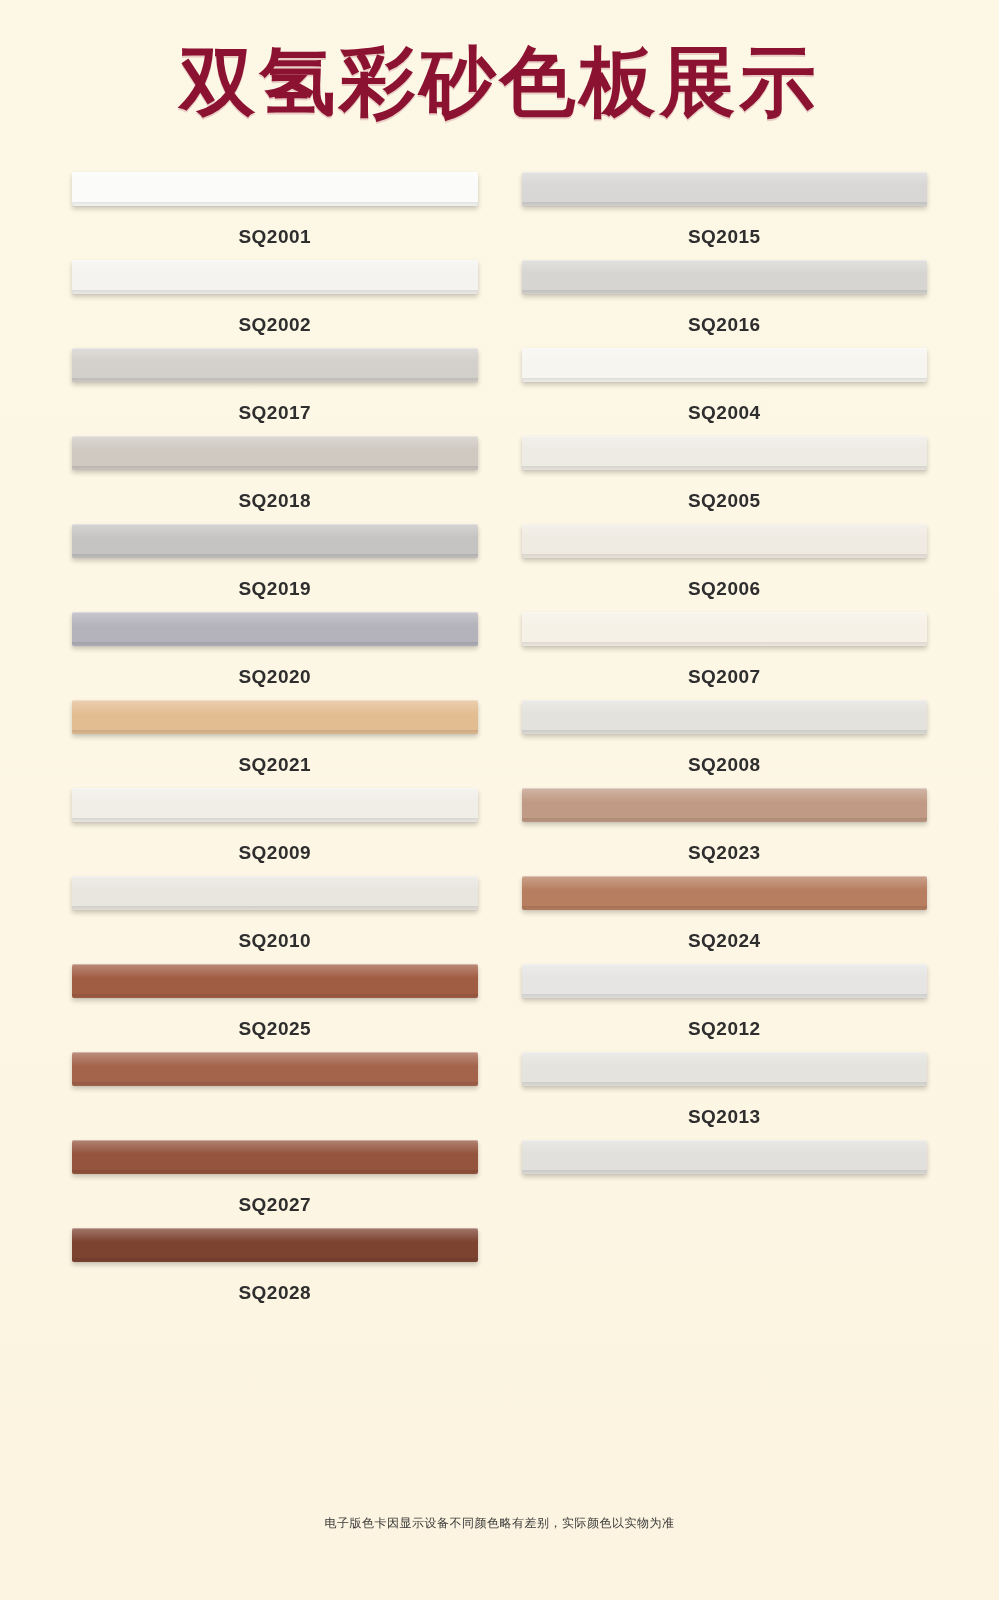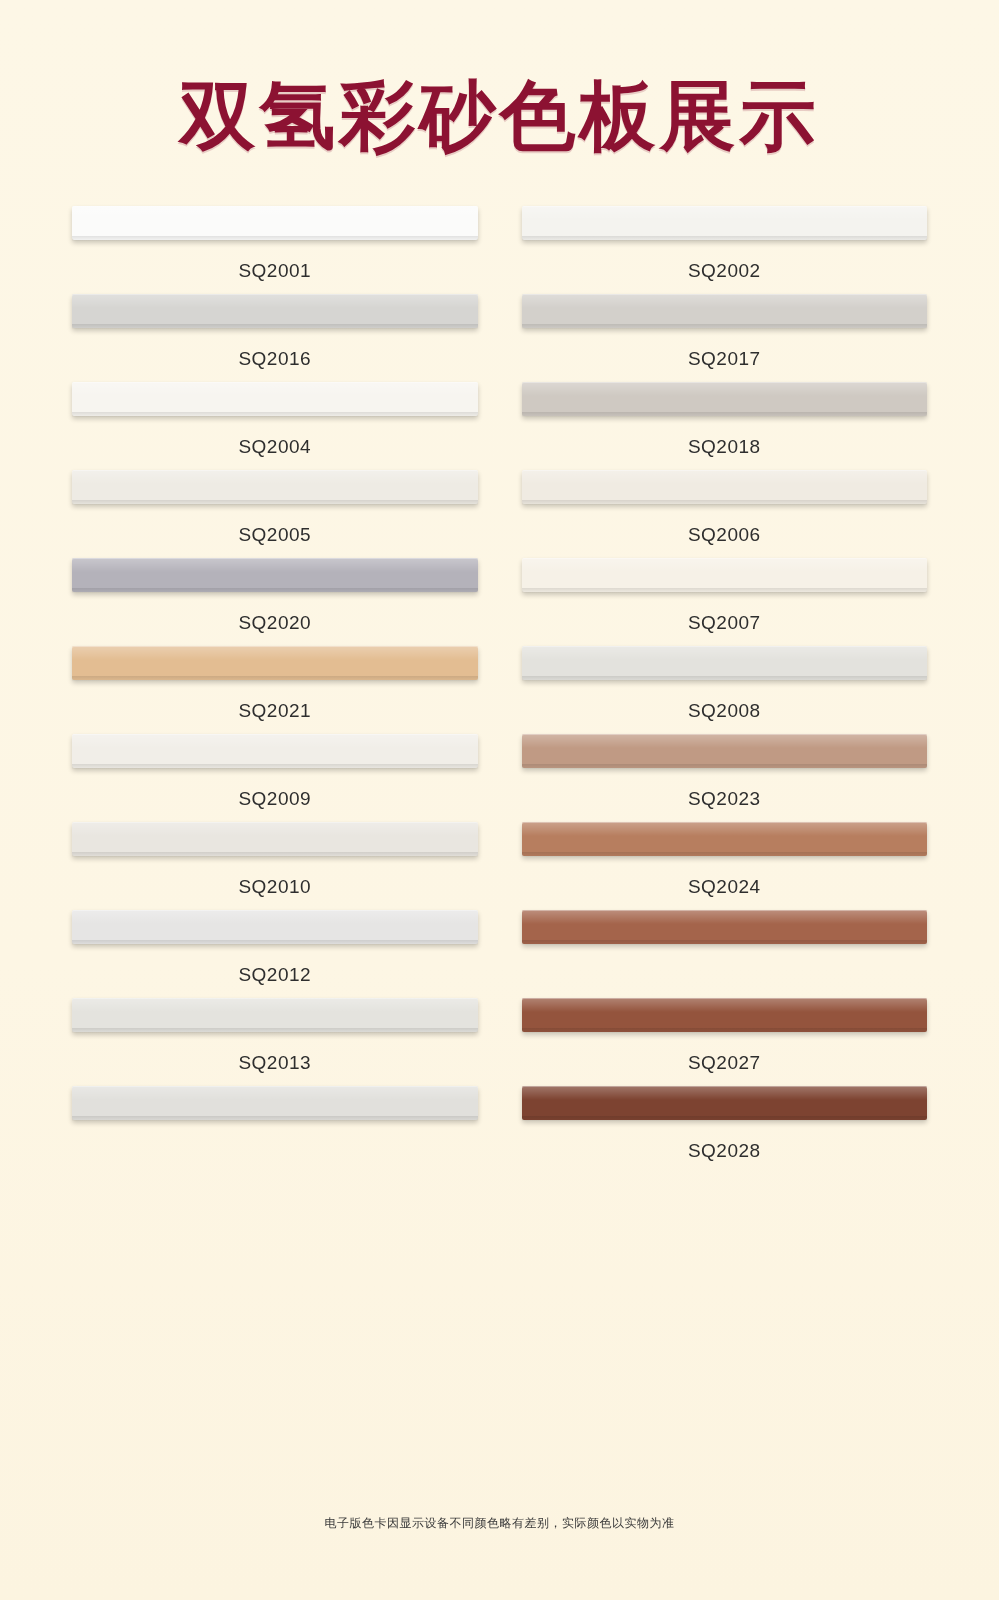--- a/index.html
+++ b/index.html
@@ -21,35 +21,36 @@
     position: relative;
     box-sizing: border-box;
   }
   .title {
     text-align: center;
     color: #8c1232;
     font-family: "DejaVu Sans", "Liberation Sans", sans-serif;
     font-weight: bold;
     font-size: 76px;
     letter-spacing: 4px;
-    padding-top: 78px;
+    padding-top: 44px;
     line-height: 1;
     text-shadow: 0 2px 0 rgba(140,18,50,0.18);
   }
   .grid {
     margin-top: 52px;
     padding: 0 72px 0 72px;
     display: grid;
     grid-template-columns: 1fr 1fr;
     column-gap: 44px;
     row-gap: 0px;
   }
   .swatch-cell {
     height: 88px;
     position: relative;
+    font-weight: bold;
   }
   .swatch-bar {
     height: 34px;
     width: 100%;
     border-radius: 2px;
     position: relative;
     box-shadow: 0 3px 5px rgba(0,0,0,0.20), 0 1px 0 rgba(255,255,255,0.35) inset;
   }
   .swatch-bar::after {
     content: "";
@@ -94,20 +95,24 @@
 <div class="page">
 
   <div class="title">双氢彩砂色板展示</div>
 
   <div class="grid">
 
     <div class="swatch-cell">
       <div class="swatch-bar" style="background: rgb(251, 251, 250);"></div>
       <div class="swatch-label">SQ2001</div>
     </div>
+    <div class="swatch-cell">
+      <div class="swatch-bar" style="background: rgb(216, 215, 213);"></div>
+      <div class="swatch-label">SQ2015</div>
+    </div>
 
     <div class="swatch-cell">
       <div class="swatch-bar" style="background: rgb(244, 243, 239);"></div>
       <div class="swatch-label">SQ2002</div>
     </div>
     <div class="swatch-cell">
       <div class="swatch-bar" style="background: rgb(214, 213, 210);"></div>
       <div class="swatch-label">SQ2016</div>
     </div>
 
@@ -122,20 +127,24 @@
     </div>
     <div class="swatch-cell">
       <div class="swatch-bar" style="background: rgb(207, 201, 194);"></div>
       <div class="swatch-label">SQ2018</div>
     </div>
 
     <div class="swatch-cell">
       <div class="swatch-bar" style="background: rgb(238, 235, 228);"></div>
       <div class="swatch-label">SQ2005</div>
     </div>
+    <div class="swatch-cell">
+      <div class="swatch-bar" style="background: rgb(198, 196, 194);"></div>
+      <div class="swatch-label">SQ2019</div>
+    </div>
 
     <div class="swatch-cell">
       <div class="swatch-bar" style="background: rgb(240, 235, 226);"></div>
       <div class="swatch-label">SQ2006</div>
     </div>
     <div class="swatch-cell">
       <div class="swatch-bar" style="background: rgb(180, 178, 186);"></div>
       <div class="swatch-label">SQ2020</div>
     </div>
 
@@ -164,20 +173,24 @@
 
     <div class="swatch-cell">
       <div class="swatch-bar" style="background: rgb(233, 230, 224);"></div>
       <div class="swatch-label">SQ2010</div>
     </div>
     <div class="swatch-cell">
       <div class="swatch-bar" style="background: rgb(183, 126, 95);"></div>
       <div class="swatch-label">SQ2024</div>
     </div>
 
+    <div class="swatch-cell">
+      <div class="swatch-bar" style="background: rgb(161, 93, 68);"></div>
+      <div class="swatch-label">SQ2025</div>
+    </div>
 
     <div class="swatch-cell">
       <div class="swatch-bar" style="background: rgb(230, 229, 228);"></div>
       <div class="swatch-label">SQ2012</div>
     </div>
     <div class="swatch-cell">
       <div class="swatch-bar" style="background: rgb(164, 100, 75);"></div>
     </div>
 
     <div class="swatch-cell">

